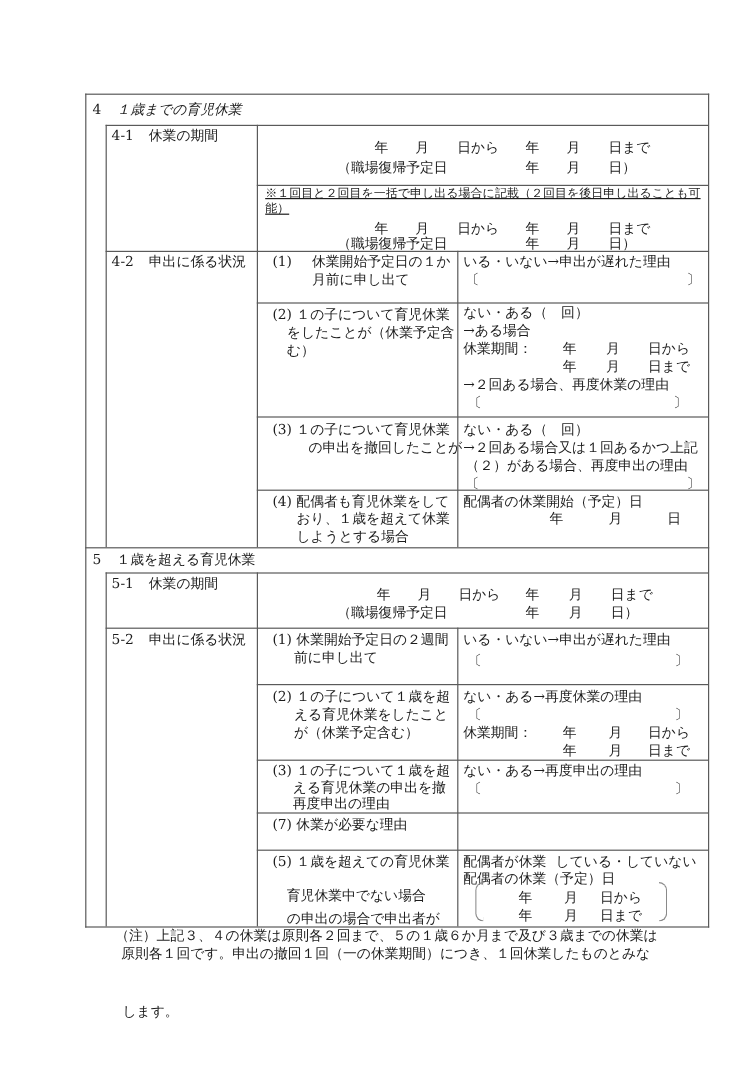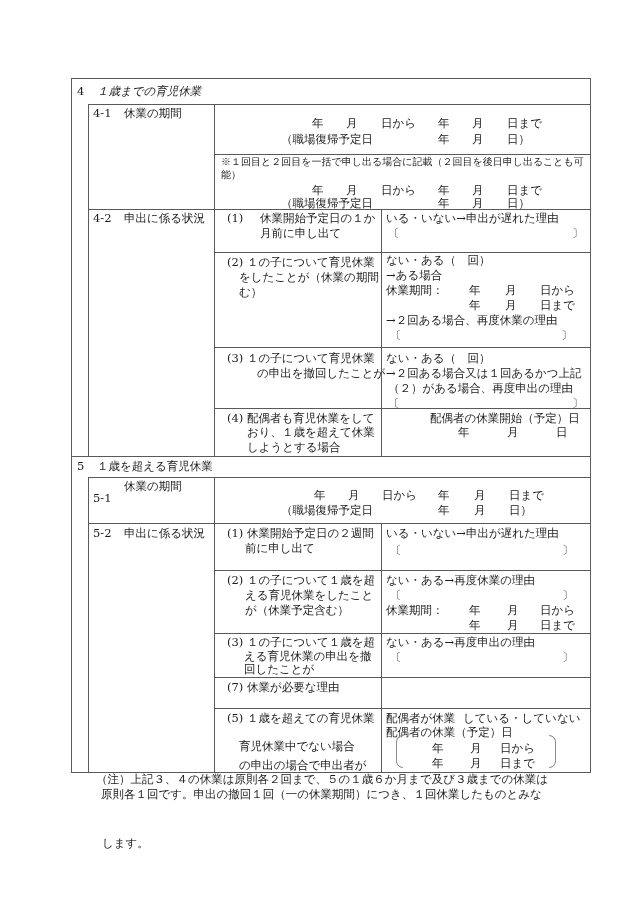--- a/index.html
+++ b/index.html
@@ -16,20 +16,21 @@
     position: absolute;
     white-space: nowrap;
     font-size: 11.5px;
     line-height: 14px;
   }
   .n {
     position: absolute;
     white-space: nowrap;
     font-size: 10px;
     line-height: 13px;
+    text-decoration: underline;
   }
   .hl { position: absolute; height: 1px; background: #5a5a5a; }
   .vl { position: absolute; width: 1px; background: #5a5a5a; }
   .paren-l {
     position: absolute;
     width: 6px;
     border: 1px solid #8a8a8a;
     border-right: none;
     border-radius: 8px 0 0 8px;
   }
@@ -121,21 +122,21 @@
         <span class="t" style="left:227px;top:211px;">(1)</span>
         <span class="t" style="left:260px;top:211px;">休業開始予定日の１か</span>
         <span class="t" style="left:260px;top:226px;text-align:center;">月前に申し出て</span>
         <span class="t" style="left:386px;top:211px;">いる・いない→申出が遅れた理由</span>
         <span class="t" style="left:388px;top:226px;">〔</span>
         <span class="t" style="left:572px;top:226px;">〕</span>
       </div>
 
       <div>
         <span class="t" style="left:227px;top:255px;">(2) １の子について育児休業</span>
-        <span class="t" style="left:239px;top:270px;">をしたことが（休業の期間</span>
+        <span class="t" style="left:239px;top:270px;">をしたことが（休業予定含</span>
         <span class="t" style="left:239px;top:285px;">む）</span>
         <span class="t" style="left:386px;top:253px;">ない・ある（　回）</span>
         <span class="t" style="left:386px;top:268px;">→ある場合</span>
         <span class="t" style="left:386px;top:283px;">休業期間：</span>
         <span class="t" style="left:469px;top:283px;">年</span>
         <span class="t" style="left:505px;top:283px;">月</span>
         <span class="t" style="left:540px;top:283px;">日から</span>
         <span class="t" style="left:469px;top:298px;">年</span>
         <span class="t" style="left:505px;top:298px;">月</span>
         <span class="t" style="left:540px;top:298px;">日まで</span>
@@ -151,34 +152,34 @@
         <span class="t" style="left:386px;top:366px;">→２回ある場合又は１回あるかつ上記</span>
         <span class="t" style="left:388px;top:381px;">（２）がある場合、再度申出の理由</span>
         <span class="t" style="left:388px;top:396px;">〔</span>
         <span class="t" style="left:572px;top:396px;">〕</span>
       </div>
 
       <div>
         <span class="t" style="left:227px;top:411px;">(4) 配偶者も育児休業をして</span>
         <span class="t" style="left:247px;top:425px;">おり、１歳を超えて休業</span>
         <span class="t" style="left:247px;top:440px;">しようとする場合</span>
-        <span class="t" style="left:386px;top:411px;margin-left:44px;">配偶者の休業開始（予定）日</span>
+        <span class="t" style="left:386px;top:411px;">配偶者の休業開始（予定）日</span>
         <span class="t" style="left:458px;top:425px;">年</span>
         <span class="t" style="left:507px;top:425px;">月</span>
         <span class="t" style="left:556px;top:425px;">日</span>
       </div>
     </div>
   </div>
 
   <div>
     <span class="t" style="left:77px;top:459px;">5</span>
     <span class="t" style="left:97px;top:459px;">１歳を超える育児休業</span>
 
     <div>
-      <span class="t" style="left:93px;top:479px;margin-top:12px;">5-1</span>
+      <span class="t" style="left:93px;top:479px;">5-1</span>
       <span class="t" style="left:124px;top:479px;">休業の期間</span>
       <span class="t" style="left:314px;top:488px;">年</span>
       <span class="t" style="left:348px;top:488px;">月</span>
       <span class="t" style="left:382px;top:488px;">日から</span>
       <span class="t" style="left:438px;top:488px;">年</span>
       <span class="t" style="left:474px;top:488px;">月</span>
       <span class="t" style="left:509px;top:488px;">日まで</span>
       <span class="t" style="left:281px;top:503px;">（職場復帰予定日</span>
       <span class="t" style="left:438px;top:503px;">年</span>
       <span class="t" style="left:474px;top:503px;">月</span>
@@ -209,21 +210,21 @@
         <span class="t" style="left:507px;top:603px;">月</span>
         <span class="t" style="left:540px;top:603px;">日から</span>
         <span class="t" style="left:469px;top:618px;">年</span>
         <span class="t" style="left:507px;top:618px;">月</span>
         <span class="t" style="left:540px;top:618px;">日まで</span>
       </div>
 
       <div>
         <span class="t" style="left:227px;top:635px;">(3) １の子について１歳を超</span>
         <span class="t" style="left:244px;top:649px;">える育児休業の申出を撤</span>
-        <span class="t" style="left:244px;top:662px;">回したことが</span>
+        <span class="t" style="left:244px;top:662px;">再度申出の理由</span>
         <span class="t" style="left:386px;top:635px;">ない・ある→再度申出の理由</span>
         <span class="t" style="left:390px;top:650px;">〔</span>
         <span class="t" style="left:562px;top:650px;">〕</span>
       </div>
 
       <div>
         <span class="t" style="left:227px;top:680px;">(7) 休業が必要な理由</span>
         <div style="position:absolute;left:382px;top:678px;width:208px;height:30px;"></div>
       </div>
 

